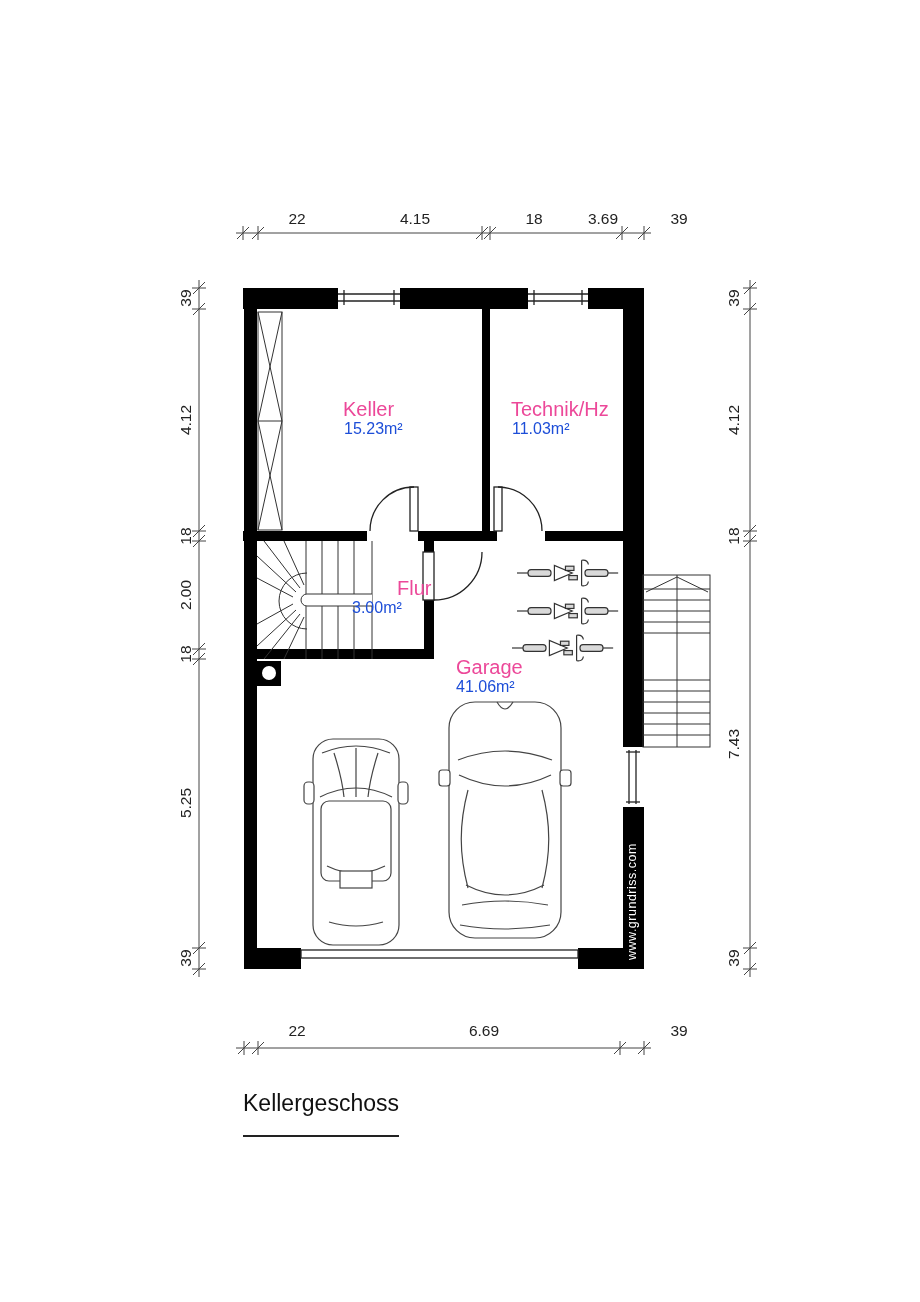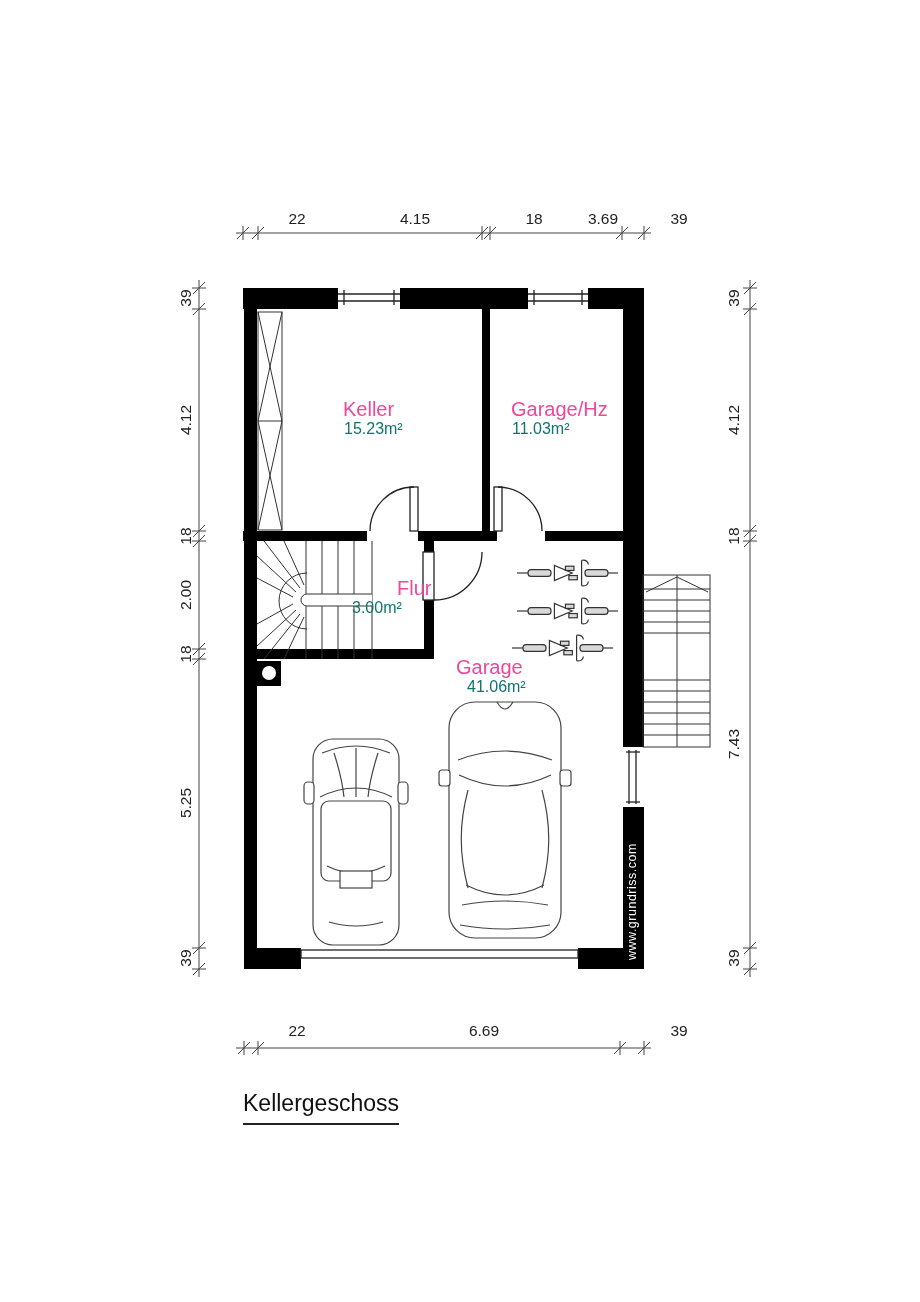--- a/index.html
+++ b/index.html
@@ -3,26 +3,26 @@
 <meta charset="utf-8">
 <style>
   html,body{margin:0;padding:0;background:#ffffff;}
   .canvas{
     position:relative;width:920px;height:1302px;background:#ffffff;overflow:hidden;
     font-family:"Liberation Sans", sans-serif;color:#1b1b1b;
   }
   .canvas svg{position:absolute;left:0;top:0;}
   .lbl{position:absolute;white-space:nowrap;line-height:1.05;}
   .room-name{font-size:20px;color:#ec4899;}
-  .room-area{font-size:16px;color:#0f766e;}
+  .room-area{font-size:16px;color:#1d4ed8;}
   .dim{font-size:15.5px;color:#222;}
   .dim-h{transform:translateX(-50%);margin-left:47px;}
   .dim-v{transform:translate(-50%,-50%) rotate(-90deg);transform-origin:center;}
   .title{
-    font-size:23px;color:#111;border-bottom:2px solid #222;padding-bottom:8px;
+    font-size:23px;color:#111;border-bottom:2px solid #222;padding-bottom:20px;
     display:inline-block;
     text-align:right;
   }
   .watermark{
     position:absolute;color:#ffffff;font-size:12.5px;letter-spacing:0.5px;
     writing-mode:vertical-rl;transform:rotate(180deg);
     height:140px;width:24px;display:flex;align-items:center;justify-content:center;
   }
 </style>
 </head>
@@ -251,26 +251,26 @@
         <line x1="744" y1="954" x2="756" y2="942"></line>
           <line x1="743" y1="948" x2="757" y2="948"></line>
         <line x1="744" y1="975" x2="756" y2="963"></line>
           <line x1="743" y1="969" x2="757" y2="969"></line>
       </g>
     </g>
   </svg>
 
   <div class="lbl room-name" style="left:343px;top:399px;">Keller</div>
   <div class="lbl room-area" style="left:344px;top:421px;">15.23m²</div>
-  <div class="lbl room-name" style="left:511px;top:399px;">Garage/Hz</div>
+  <div class="lbl room-name" style="left:511px;top:399px;">Technik/Hz</div>
   <div class="lbl room-area" style="left:512px;top:421px;">11.03m²</div>
   <div class="lbl room-name" style="left:371px;top:578px;margin-left:26px;">Flur</div>
   <div class="lbl room-area" style="left:352px;top:600px;">3.00m²</div>
   <div class="lbl room-name" style="left:456px;top:657px;">Garage</div>
-  <div class="lbl room-area" style="left:456px;top:679px;margin-left:11px;">41.06m²</div>
+  <div class="lbl room-area" style="left:456px;top:679px;">41.06m²</div>
 
   <div class="lbl dim dim-h" style="left:250px;top:211px;">22</div>
   <div class="lbl dim dim-h" style="left:368px;top:211px;">4.15</div>
   <div class="lbl dim dim-h" style="left:487px;top:211px;">18</div>
   <div class="lbl dim dim-h" style="left:556px;top:211px;">3.69</div>
   <div class="lbl dim dim-h" style="left:632px;top:211px;">39</div>
 
   <div class="lbl dim dim-h" style="left:250px;top:1023px;">22</div>
   <div class="lbl dim dim-h" style="left:437px;top:1023px;">6.69</div>
   <div class="lbl dim dim-h" style="left:632px;top:1023px;">39</div>

